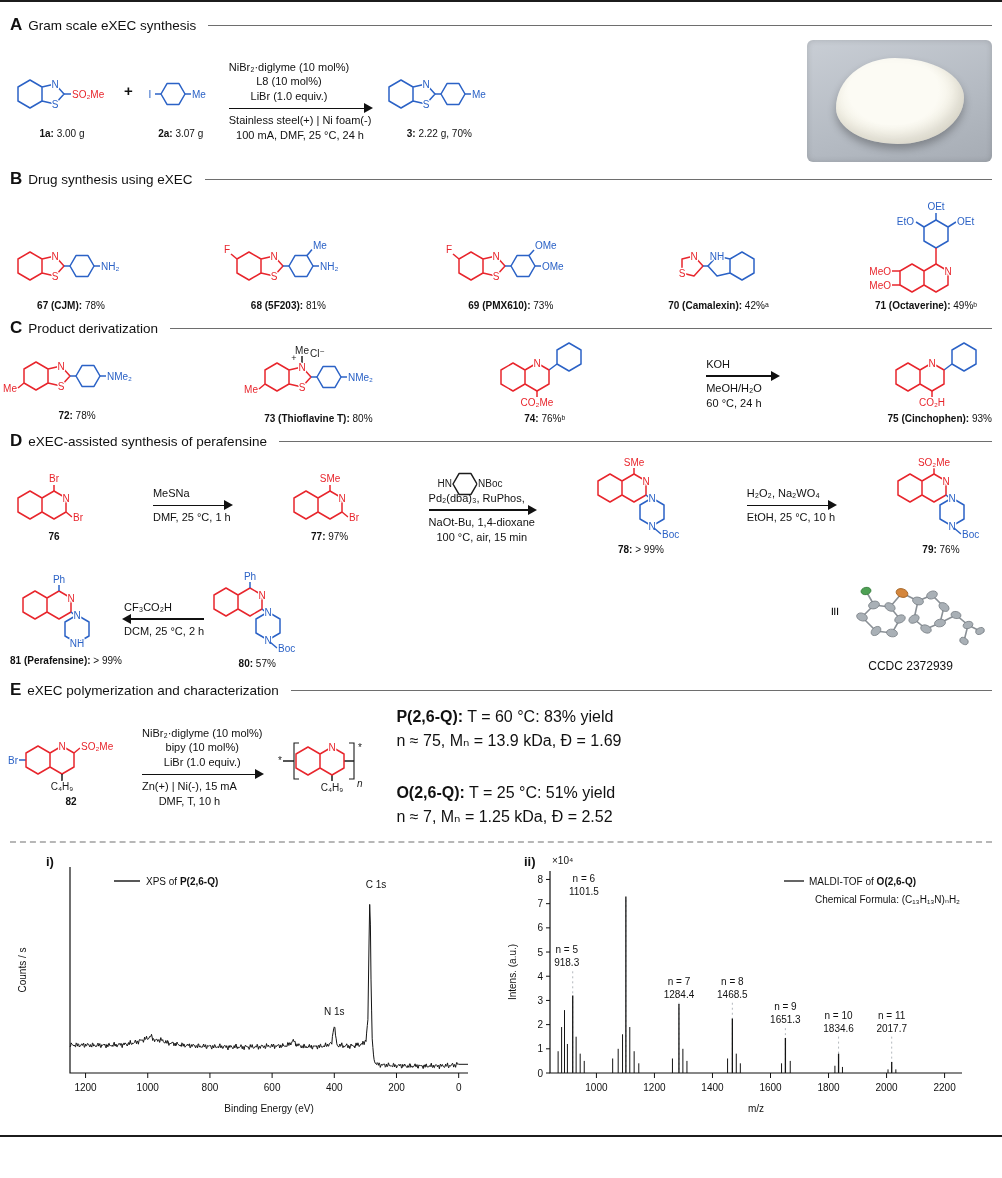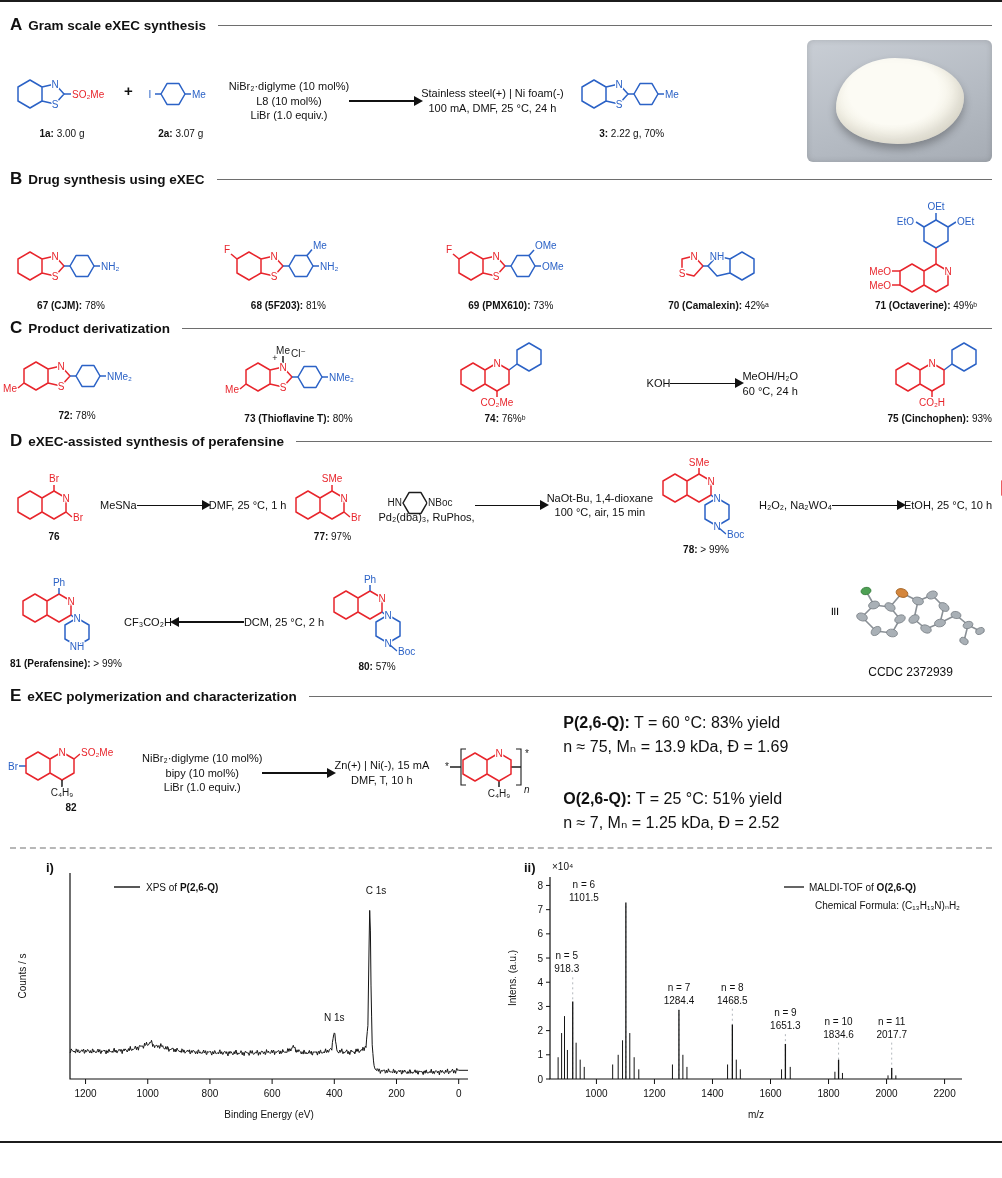--- a/index.html
+++ b/index.html
@@ -1,46 +1,46 @@
 <!DOCTYPE html>
 <html><head>
 <meta charset="utf-8">
 <style>
 *{margin:0;padding:0;box-sizing:border-box}
 body{background:#fff;font-family:"Liberation Sans","DejaVu Sans",sans-serif;color:#111}
 .page{width:1002px;padding:6px 10px 10px;border-top:2px solid #1c1c1c;border-bottom:2px solid #1c1c1c;background:#fff}
 .phead{display:flex;align-items:center;gap:6px;margin:7px 0 5px}
 .ptag{font-weight:bold;font-size:17px}
-.ptitle{font-weight:bold;font-size:13.5px;white-space:nowrap}
+.ptitle{font-weight:normal;font-size:13.5px;white-space:nowrap}
 .prule{flex:1;border-top:1.4px solid #6e6e6e;margin-left:6px}
 .row{display:flex;align-items:center;gap:8px}
 .rowB{display:flex;align-items:flex-end;justify-content:space-between}
 .rowSB{display:flex;align-items:center;justify-content:space-between}
 .cmpd{display:flex;flex-direction:column;align-items:center}
 .clabel{font-size:10px;text-align:center;margin-top:2px;white-space:nowrap}
-.rxn{display:flex;flex-direction:row;align-items:center;justify-content:center;padding:0 2px}
+.rxn{display:flex;flex-direction:column;align-items:flex-start;justify-content:center;padding:0 2px}
 .cond{font-size:11px;line-height:1.32;text-align:center;white-space:nowrap}
 .arrline{position:relative;height:1.5px;background:#111;margin:4px 0;width:100%;min-width:72px}
 .arrline.r::after{content:"";position:absolute;right:-2px;top:-4.4px;border-left:9px solid #111;border-top:5px solid transparent;border-bottom:5px solid transparent}
 .arrline.l::before{content:"";position:absolute;left:-2px;top:-4.4px;border-right:9px solid #111;border-top:5px solid transparent;border-bottom:5px solid transparent}
 .plus{font-size:15px;font-weight:bold;padding:0 2px;margin-bottom:22px}
 svg.st{display:block;overflow:visible}
 svg text{font-size:10px;fill:currentColor;font-family:"Liberation Sans","DejaVu Sans",sans-serif}
 .halo{paint-order:stroke;stroke:#fff;stroke-width:2.6px;stroke-linejoin:round}
 .mid{text-anchor:middle}.end{text-anchor:end}
 g.rd{color:#e8262d}
 g.bl{color:#2b62c6}
 g.bk{color:#1c1c1c}
 use,path.bond{stroke:currentColor;fill:none;stroke-width:1.5;stroke-linejoin:round}
 path.thin{stroke:currentColor;fill:none;stroke-width:1.1}
 .photo{width:185px;height:122px;border-radius:6px;background:linear-gradient(160deg,#c9ced5,#b4bac2 60%,#a6acb4);display:flex;align-items:center;justify-content:center;box-shadow:inset 0 0 6px rgba(0,0,0,.15);margin-left:auto}
 .powder{width:128px;height:86px;border-radius:46% 54% 52% 48%/58% 46% 54% 42%;background:radial-gradient(ellipse at 45% 38%,#fcfbf4 45%,#efecdf 70%,#dcd8c6 100%);box-shadow:0 5px 9px rgba(0,0,0,.28),inset -5px -7px 14px rgba(0,0,0,.09)}
 .crystalblk{display:flex;flex-direction:column;align-items:center;margin-left:auto}
 .equiv{display:inline-block;transform:rotate(90deg);font-size:15px;margin:0 2px}
-.ccdc{font-size:12px;margin-top:8px}
+.ccdc{font-size:12px;margin-top:2px}
 .eres{font-size:16px;line-height:1.5;margin-left:18px;white-space:nowrap}
 .eres .gap{margin-top:28px}
 .charts{display:flex;gap:6px;border-top:2px dashed #b7b7b7;margin-top:12px;padding-top:8px}
 .chart-box{position:relative;width:486px}
 .chart-tag{position:absolute;top:3px;left:36px;font-weight:bold;font-size:13px}
 .atomsvg{fill:#a9b0b6;stroke:#7c8288;stroke-width:.8}
 .bondsvg{stroke:#8a9096;stroke-width:1.6;fill:none}
 </style>
 </head>
 <body>

